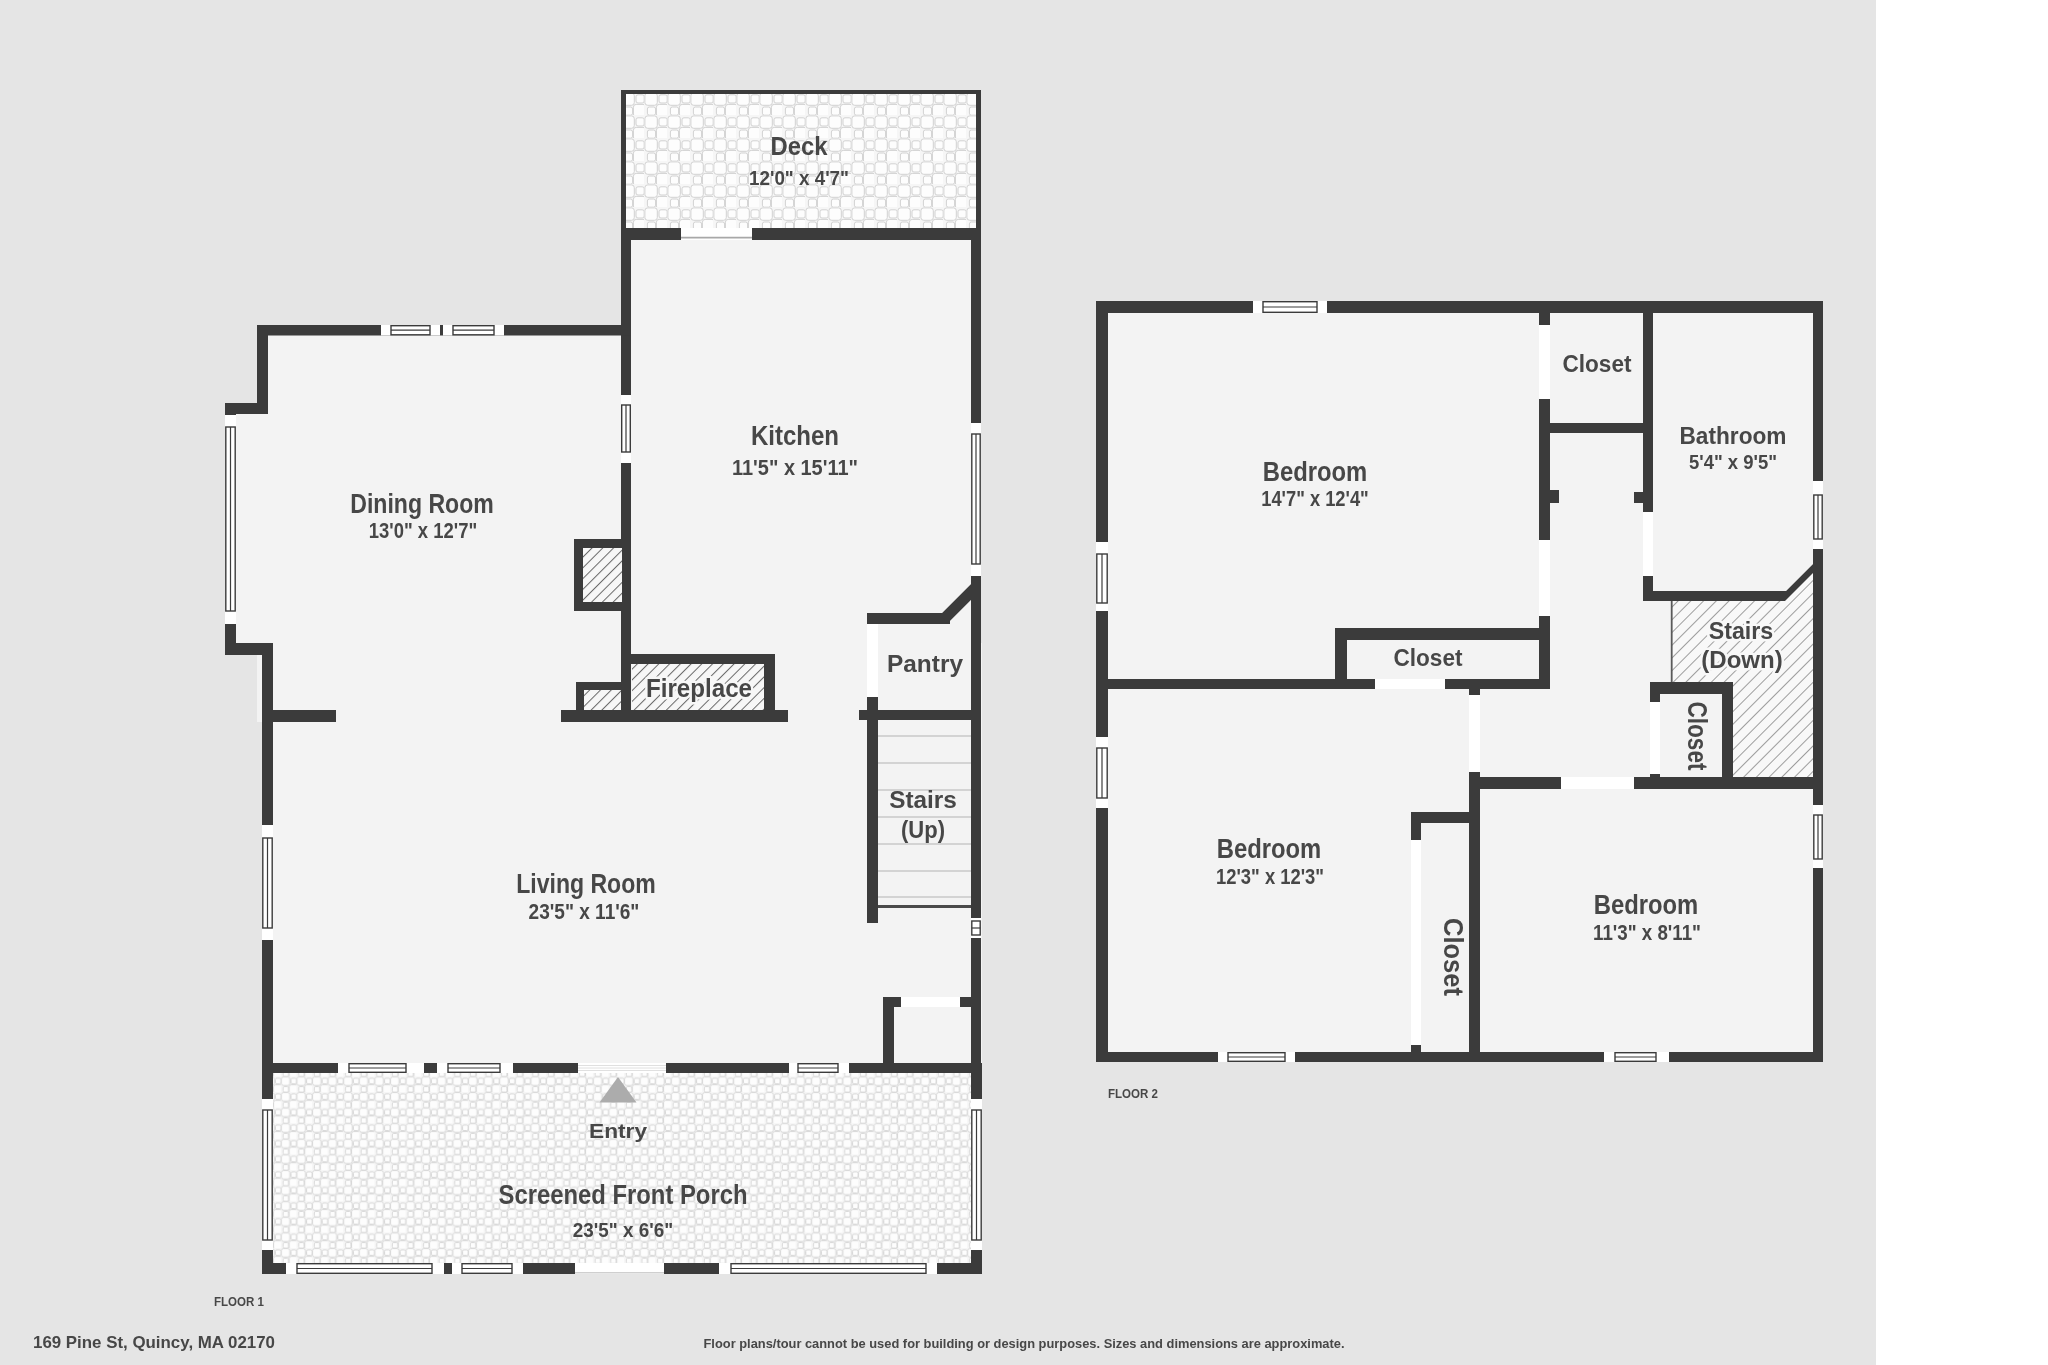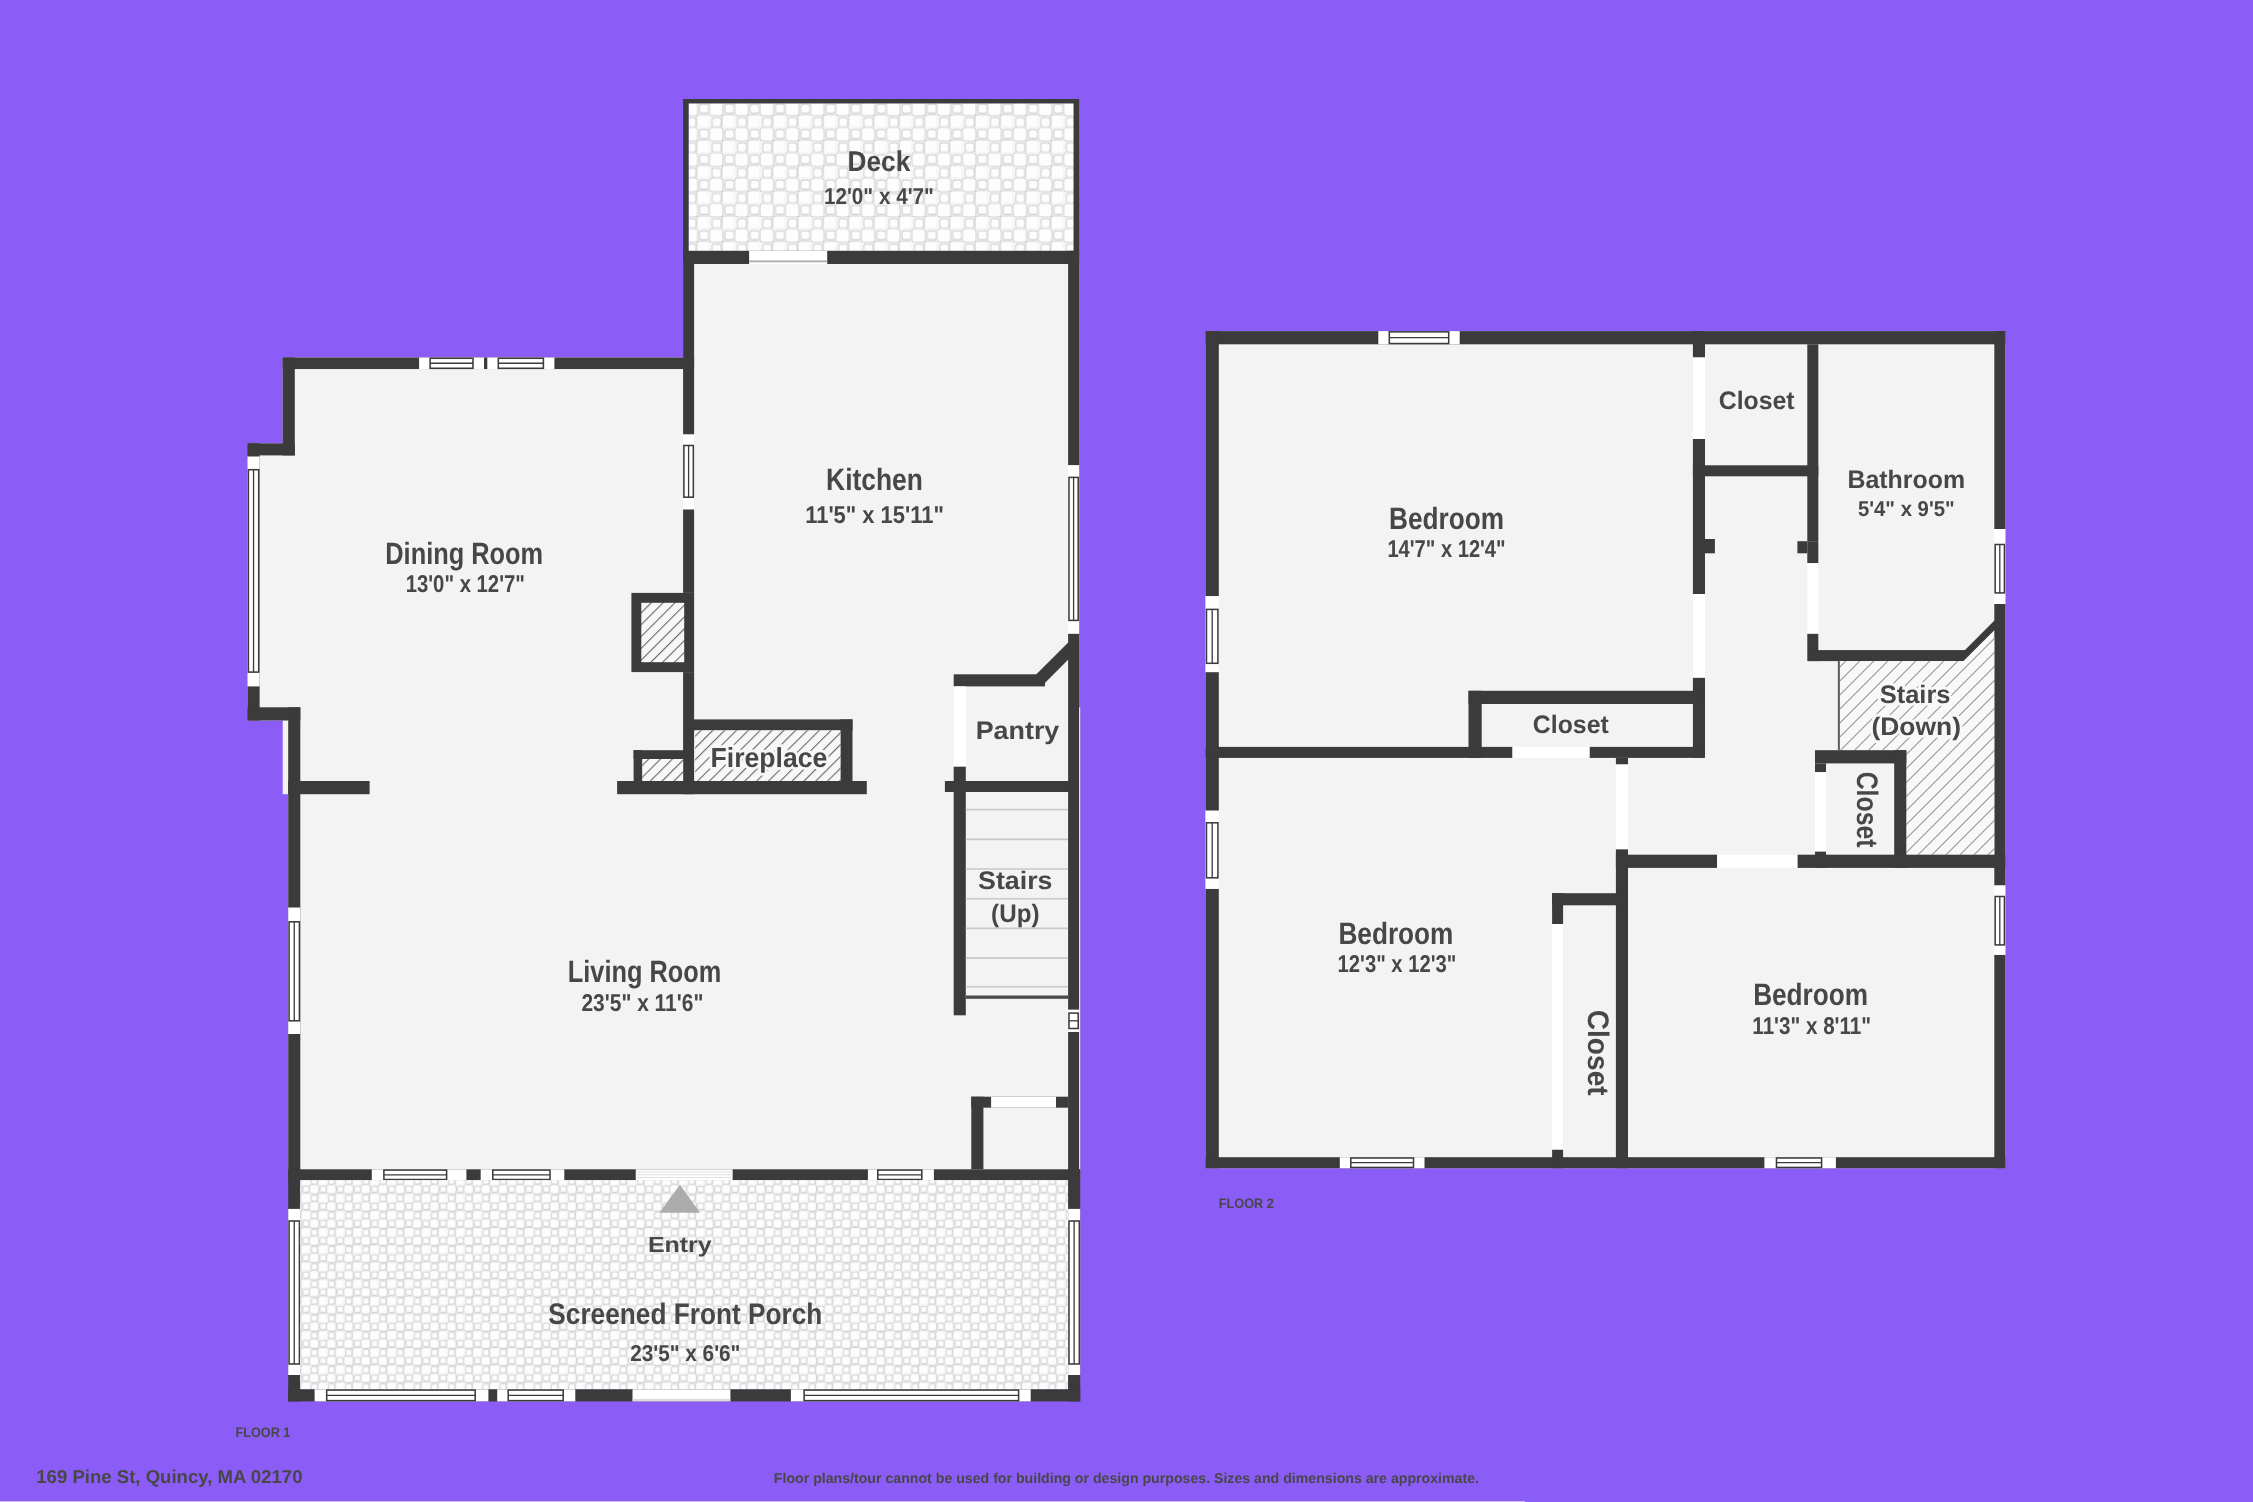--- a/index.html
+++ b/index.html
@@ -1,16 +1,16 @@
 <!DOCTYPE html>
 <html><head>
 <meta charset="utf-8">
 <style>
 html,body{margin:0;padding:0;background:#ffffff;}
-#page{width:2048px;height:1365px;position:relative;background:#8b5cf6;overflow:hidden;}
+#page{width:1876px;height:1365px;position:relative;background:#e5e5e5;overflow:hidden;}
 text{font-family:"Liberation Sans",sans-serif;font-weight:bold;fill:#474747;}
 </style>
 </head>
 <body>
 <div id="page">
 <svg width="2048" height="1365" viewBox="0 0 2048 1365" xmlns="http://www.w3.org/2000/svg">
 <defs>
 <pattern id="tileL" width="23" height="23" patternUnits="userSpaceOnUse">
  <rect width="23" height="23" fill="#f6f6f6"></rect>
  <rect x="0.9" y="0.9" width="12.4" height="12.4" rx="2.8" fill="#fdfdfd" stroke="#d2d2d2" stroke-width="1"></rect>

